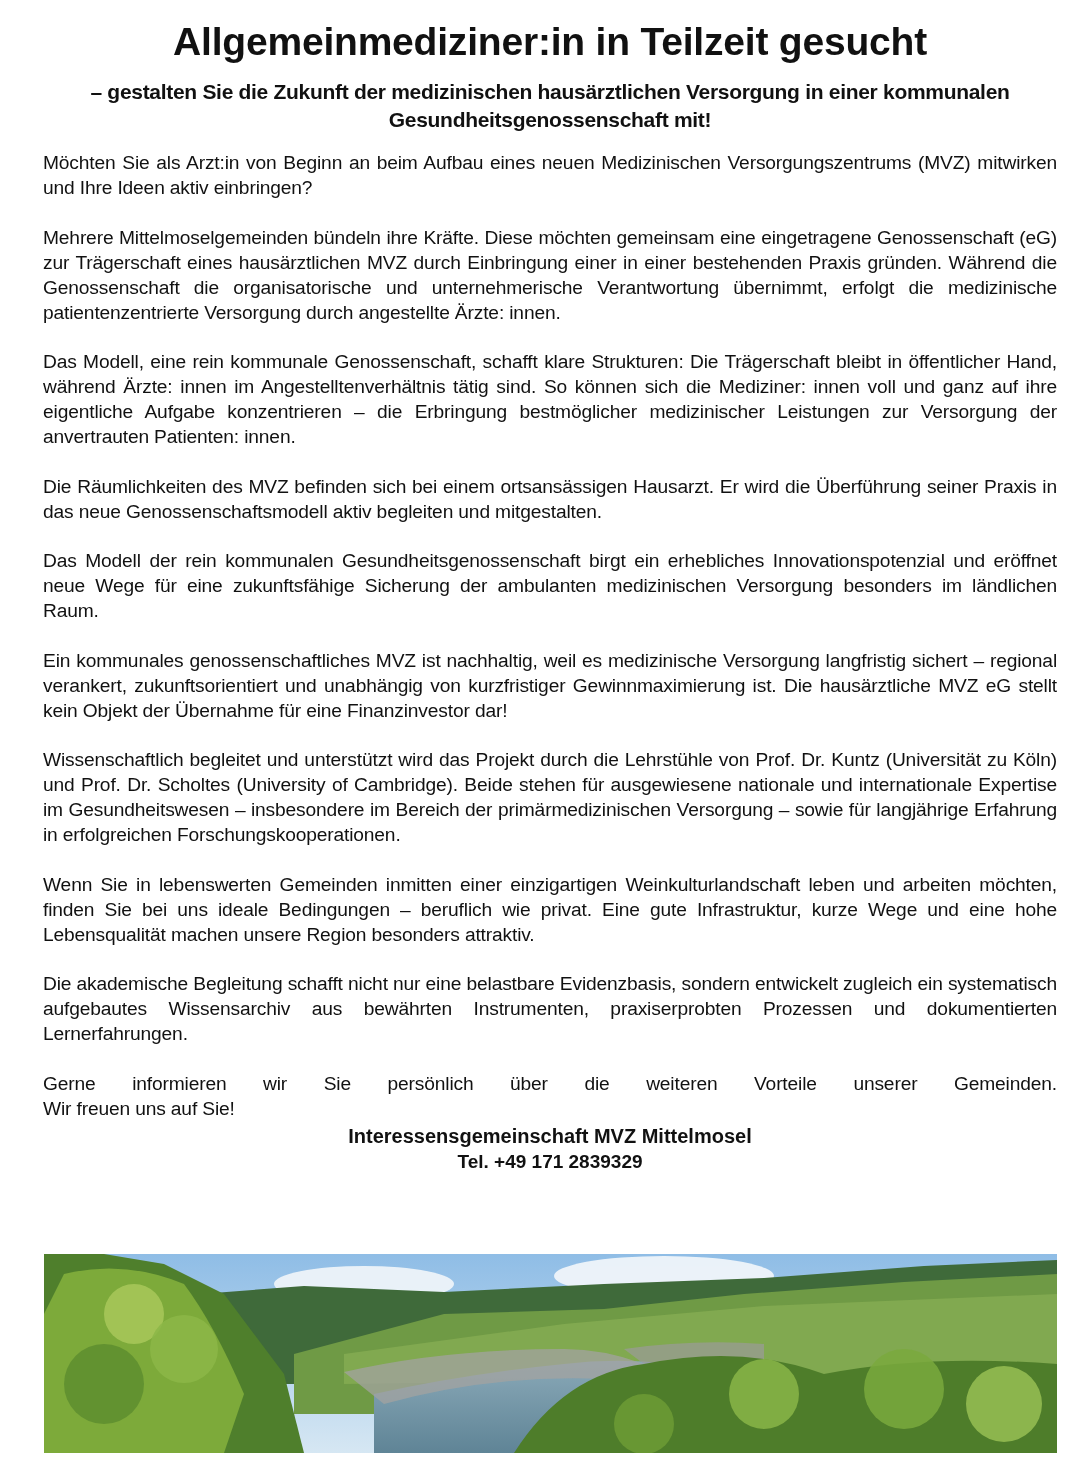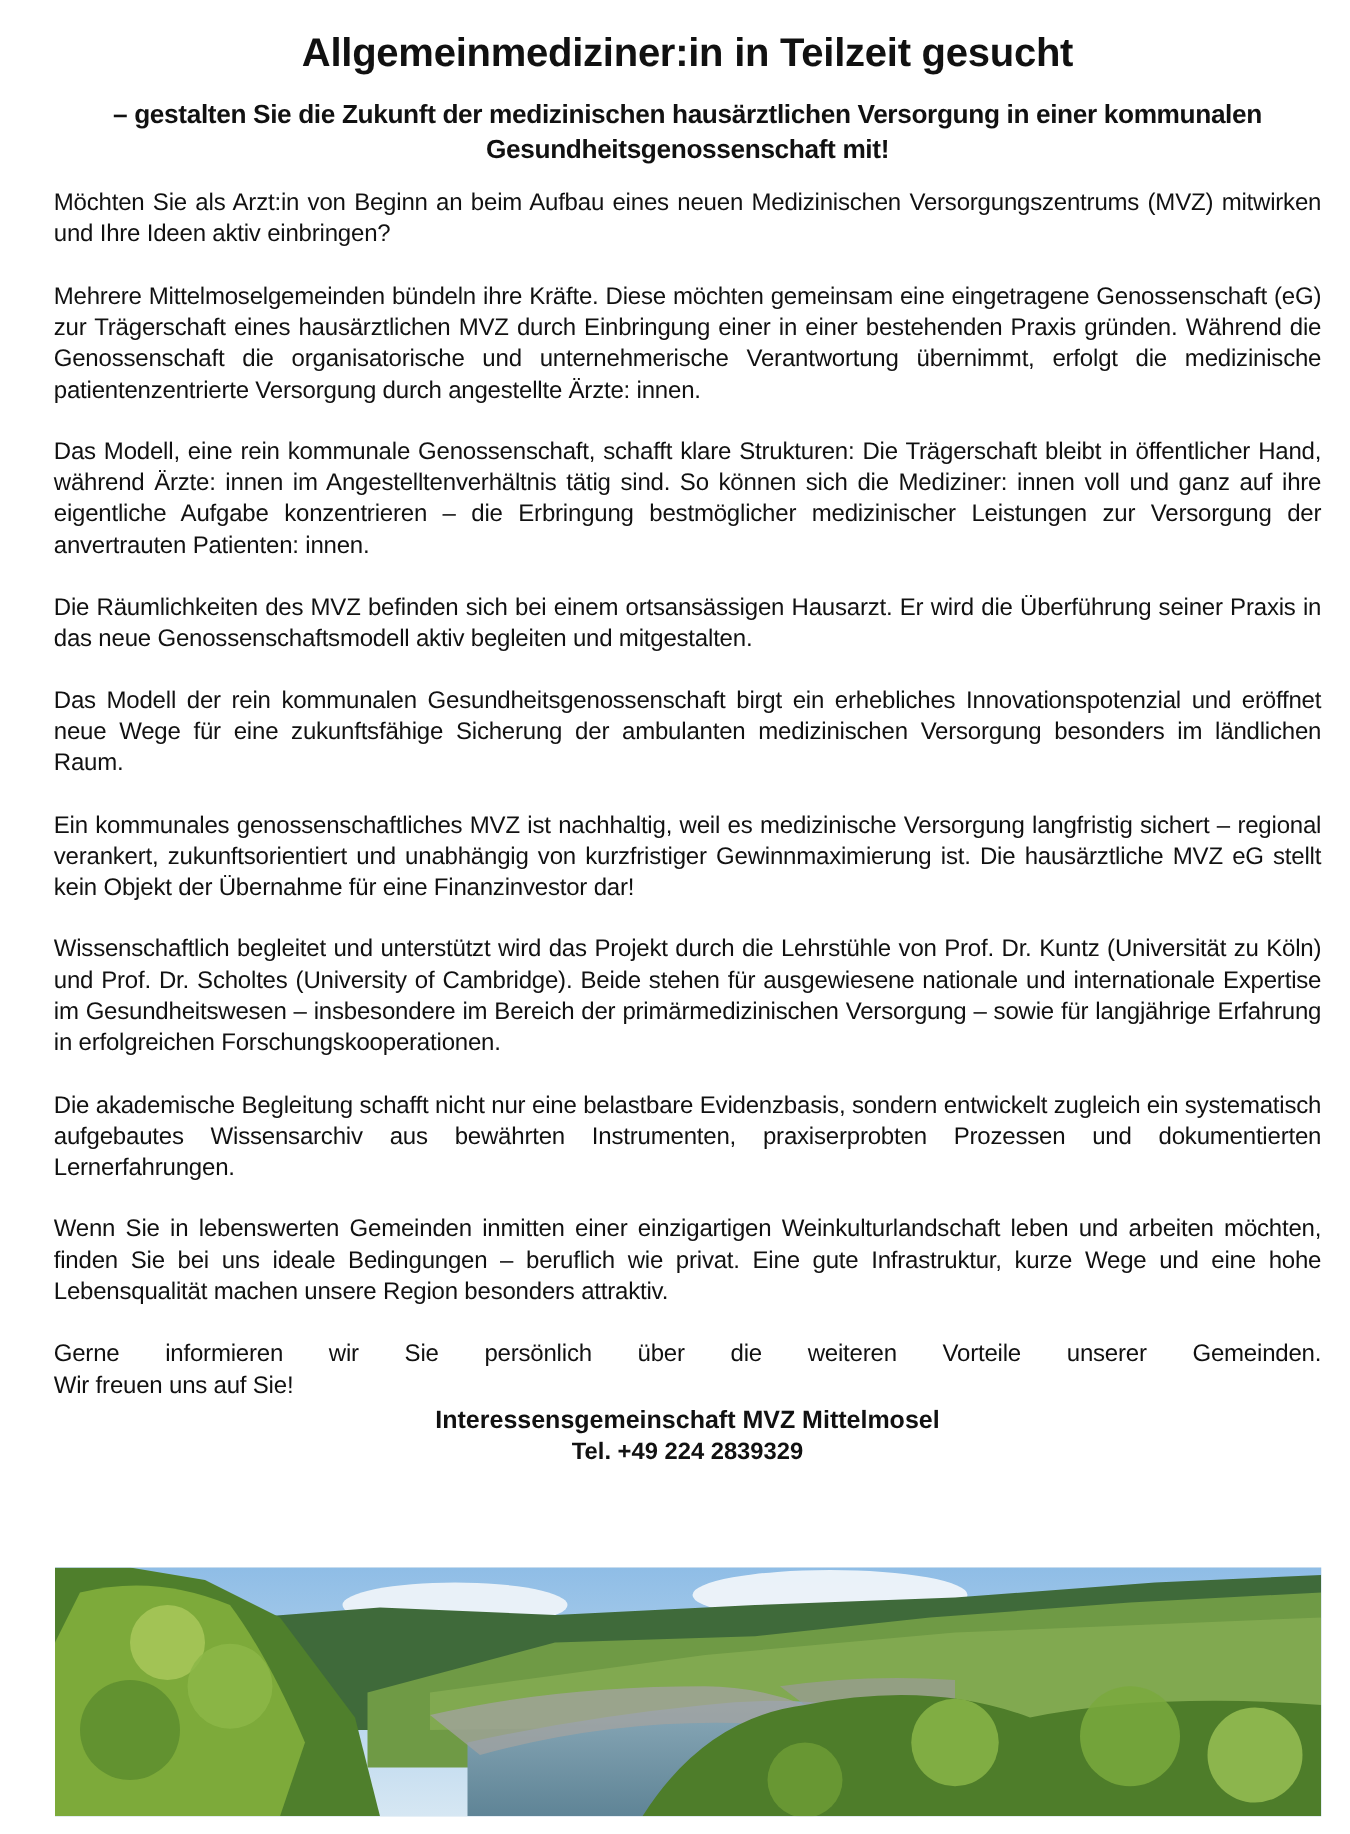--- a/index.html
+++ b/index.html
@@ -2,21 +2,21 @@
 <html><head>
 <meta charset="utf-8">
 <style>
   html, body { margin: 0; padding: 0; background: #ffffff; }
   body {
     width: 1080px; height: 1467px; overflow: hidden; position: relative;
     font-family: "Liberation Sans", sans-serif; color: #111111;
   }
   .page { position: absolute; left: 43px; top: 22px; width: 1014px; }
   .title {
-    text-align: center; font-weight: bold; font-size: 32px; line-height: 40px;
+    text-align: center; font-weight: bold; font-size: 39px; line-height: 40px;
     margin: 0; letter-spacing: -0.2px;
   }
   .subtitle {
     text-align: center; font-weight: bold; font-size: 21px; line-height: 28px;
     margin: 16px -20px; letter-spacing: -0.3px;
   }
   .body-text { margin-top: 14px; }
   .para {
     font-size: 19.2px; line-height: 25px; text-align: justify; margin: 0 0 24.5px 0;
     letter-spacing: -0.15px;
@@ -39,31 +39,31 @@
   <h2 class="subtitle">– gestalten Sie die Zukunft der medizinischen hausärztlichen Versorgung in einer kommunalen Gesundheitsgenossenschaft mit!</h2>
 
   <div class="body-text">
     <p class="para">Möchten Sie als Arzt:in von Beginn an beim Aufbau eines neuen Medizinischen Versorgungszentrums (MVZ) mitwirken und Ihre Ideen aktiv einbringen?</p>
     <p class="para">Mehrere Mittelmoselgemeinden bündeln ihre Kräfte. Diese möchten gemeinsam eine eingetragene Genossenschaft (eG) zur Trägerschaft eines hausärztlichen MVZ durch Einbringung einer in einer bestehenden Praxis gründen. Während die Genossenschaft die organisatorische und unternehmerische Verantwortung übernimmt, erfolgt die medizinische patientenzentrierte Versorgung durch angestellte Ärzte: innen.</p>
     <p class="para">Das Modell, eine rein kommunale Genossenschaft, schafft klare Strukturen: Die Trägerschaft bleibt in öffentlicher Hand, während Ärzte: innen im Angestelltenverhältnis tätig sind. So können sich die Mediziner: innen voll und ganz auf ihre eigentliche Aufgabe konzentrieren – die Erbringung bestmöglicher medizinischer Leistungen zur Versorgung der anvertrauten Patienten: innen.</p>
     <p class="para">Die Räumlichkeiten des MVZ befinden sich bei einem ortsansässigen Hausarzt. Er wird die Überführung seiner Praxis in das neue Genossenschaftsmodell aktiv begleiten und mitgestalten.</p>
     <p class="para">Das Modell der rein kommunalen Gesundheitsgenossenschaft birgt ein erhebliches Innovationspotenzial und eröffnet neue Wege für eine zukunftsfähige Sicherung der ambulanten medizinischen Versorgung besonders im ländlichen Raum.</p>
     <p class="para">Ein kommunales genossenschaftliches MVZ ist nachhaltig, weil es medizinische Versorgung langfristig sichert – regional verankert, zukunftsorientiert und unabhängig von kurzfristiger Gewinnmaximierung ist. Die hausärztliche MVZ eG stellt kein Objekt der Übernahme für eine Finanzinvestor dar!</p>
     <p class="para">Wissenschaftlich begleitet und unterstützt wird das Projekt durch die Lehrstühle von Prof. Dr. Kuntz (Universität zu Köln) und Prof. Dr. Scholtes (University of Cambridge). Beide stehen für ausgewiesene nationale und internationale Expertise im Gesundheitswesen – insbesondere im Bereich der primärmedizinischen Versorgung – sowie für langjährige Erfahrung in erfolgreichen Forschungskooperationen.</p>
+    <p class="para">Wenn Sie in lebenswerten Gemeinden inmitten einer einzigartigen Weinkulturlandschaft leben und arbeiten möchten, finden Sie bei uns ideale Bedingungen – beruflich wie privat. Eine gute Infrastruktur, kurze Wege und eine hohe Lebensqualität machen unsere Region besonders attraktiv.</p>
     <p class="para">Die akademische Begleitung schafft nicht nur eine belastbare Evidenzbasis, sondern entwickelt zugleich ein systematisch aufgebautes Wissensarchiv aus bewährten Instrumenten, praxiserprobten Prozessen und dokumentierten Lernerfahrungen.</p>
-    <p class="para">Wenn Sie in lebenswerten Gemeinden inmitten einer einzigartigen Weinkulturlandschaft leben und arbeiten möchten, finden Sie bei uns ideale Bedingungen – beruflich wie privat. Eine gute Infrastruktur, kurze Wege und eine hohe Lebensqualität machen unsere Region besonders attraktiv.</p>
     <p class="para" style="margin-bottom:12px;">
       <span style="display:block;text-align:justify;text-align-last:justify;">Gerne informieren wir Sie persönlich über die weiteren Vorteile unserer Gemeinden.</span>
       <span style="display:block;">Wir freuen uns auf Sie!</span>
     </p>
   </div>
 
   <div class="contact">
     <div class="org">Interessensgemeinschaft MVZ Mittelmosel</div>
-    <div class="line">Tel. +49 224 2839329</div>
+    <div class="line">Tel. +49 171 2839329</div>
   </div>
 </div>
 
 <div class="photo">
   <svg width="1013" height="199" viewBox="0 0 1013 199" xmlns="http://www.w3.org/2000/svg">
     <defs>
       <linearGradient id="sky" x1="0" y1="0" x2="0" y2="1">
         <stop offset="0" stop-color="#8fbde6"></stop>
         <stop offset="1" stop-color="#d6e7f3"></stop>
       </linearGradient>

